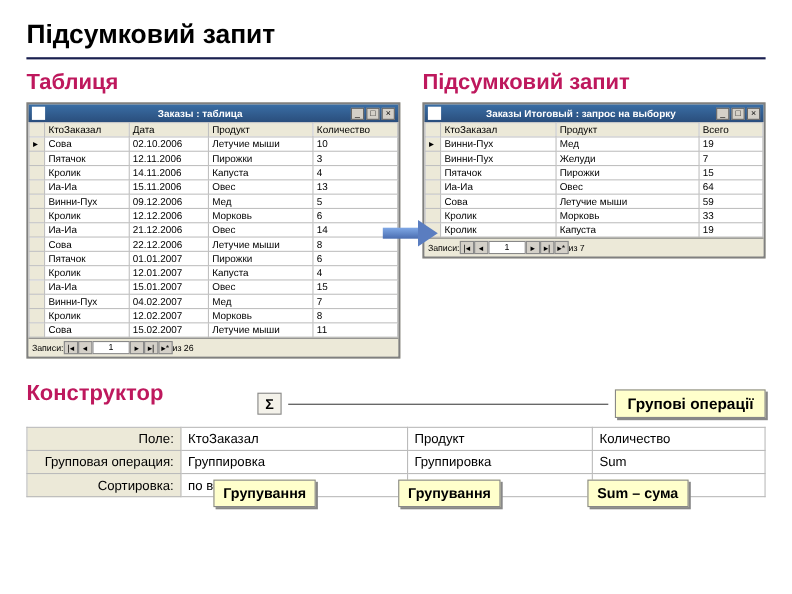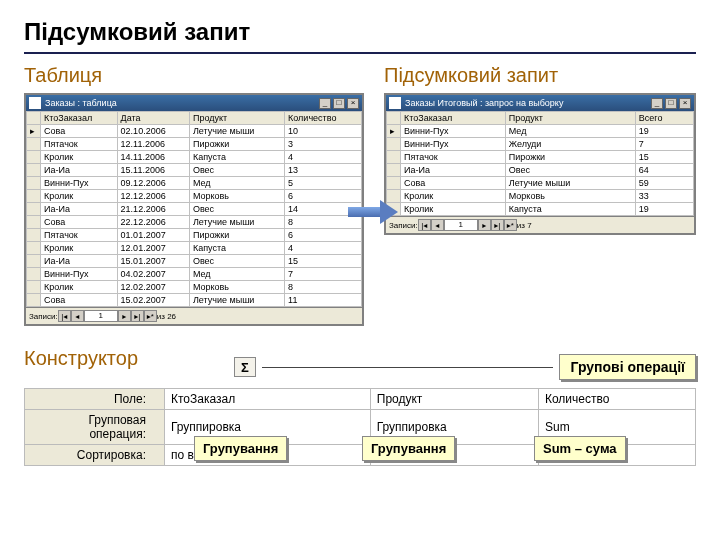--- a/index.html
+++ b/index.html
@@ -18,22 +18,23 @@
     font-weight: bold;
     margin: 0 0 6px 0;
   }
   .hr {
     border: none;
     border-top: 2px solid #1a2050;
     margin: 0 0 10px 0;
   }
   .sub-title {
     font-size: 20px;
-    color: #a16207;
+    color: #be185d;
     margin: 0 0 6px 0;
+    font-weight: bold;
   }
   .cols {
     display: flex;
     gap: 20px;
     align-items: flex-start;
   }
   .col-left { width: 340px; }
   .col-right { flex: 1; }
   .window {
     border: 2px solid #808080;
@@ -48,21 +49,21 @@
     align-items: center;
     padding: 2px 3px;
     font-size: 9px;
   }
   .titlebar .icon-box {
     width: 12px; height: 12px;
     background: #fff;
     margin-right: 4px;
     display: inline-block;
   }
-  .titlebar .title-text { flex: 1; font-weight: normal; }
+  .titlebar .title-text { flex: 1; font-weight: bold; text-align: center; }
   .winbtns { display: flex; gap: 2px; }
   .winbtn {
     width: 12px; height: 11px;
     background: #d4d0c8;
     border: 1px solid #666;
     font-size: 8px;
     line-height: 8px;
     text-align: center;
     color: #000;
   }
@@ -180,21 +181,21 @@
   }
   table.designer td, table.designer th {
     border: 1px solid #bbb;
     padding: 3px 6px;
     background: #fff;
   }
   table.designer td.rowhead {
     background: #ece9d8;
     text-align: right;
     width: 140px;
-    padding-right: 18px;
+    padding-right: 6px;
   }
   .callout-small {
     position: absolute;
     background: #ffffcc;
     border: 1px solid #888;
     box-shadow: 2px 2px 0 #888;
     padding: 4px 8px;
     font-weight: bold;
     font-size: 13px;
     z-index: 5;

